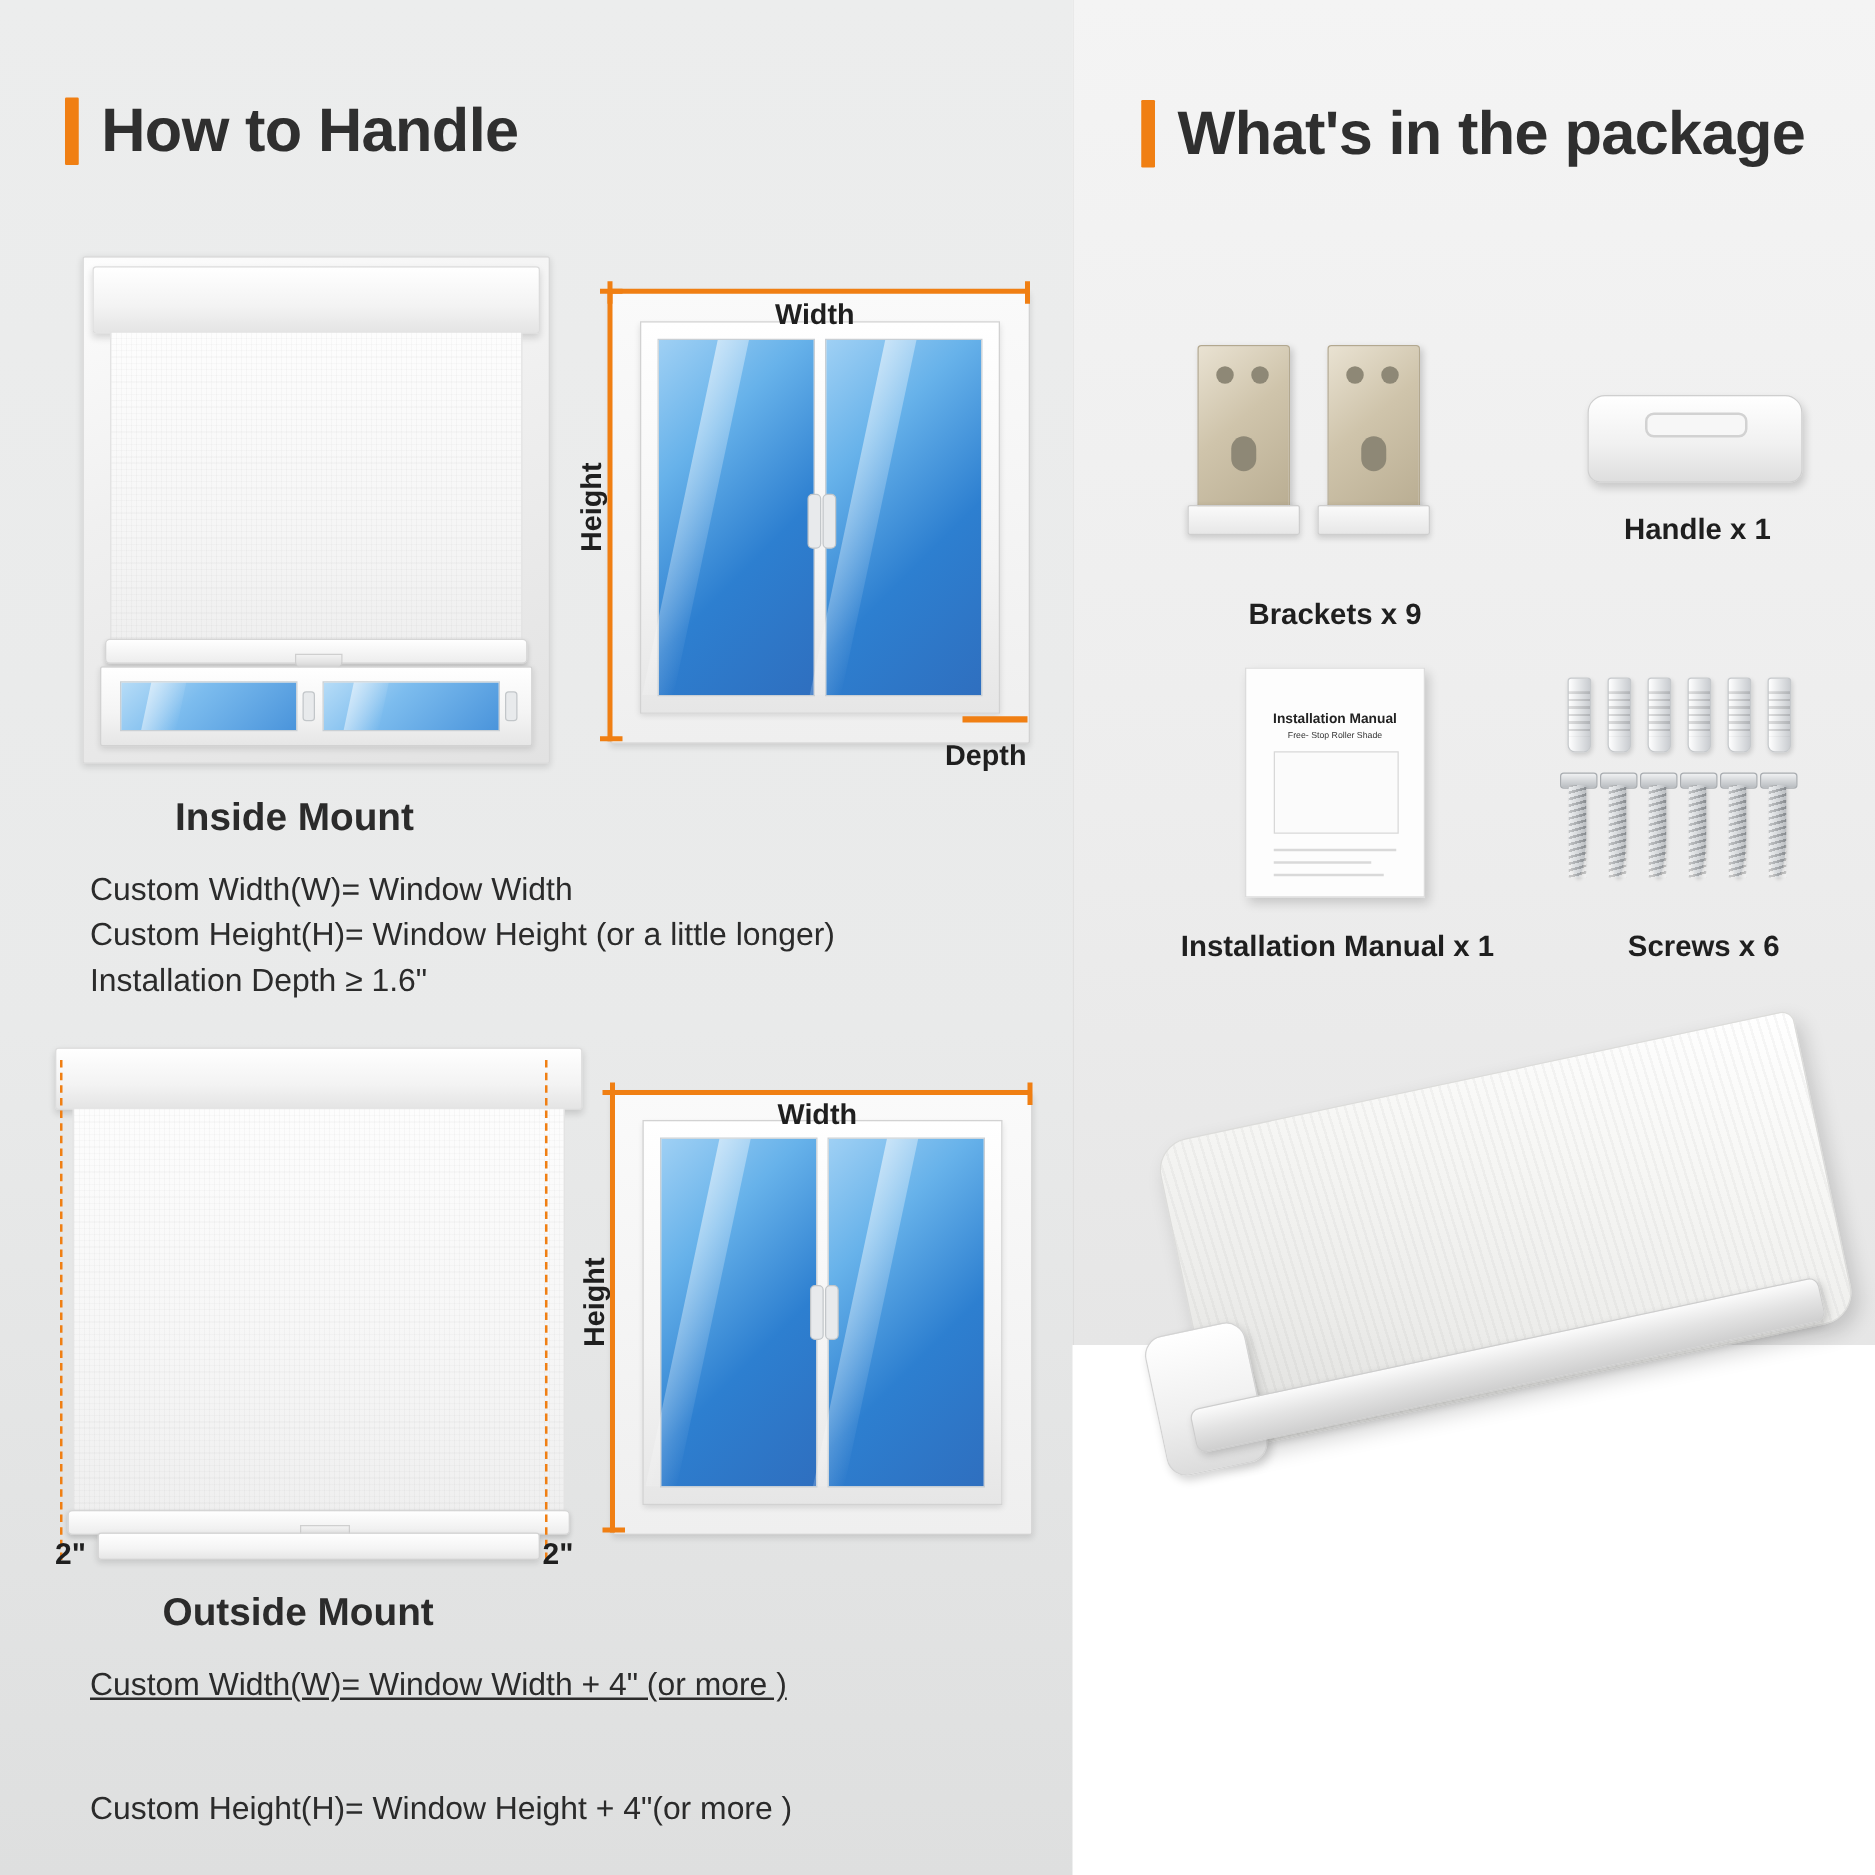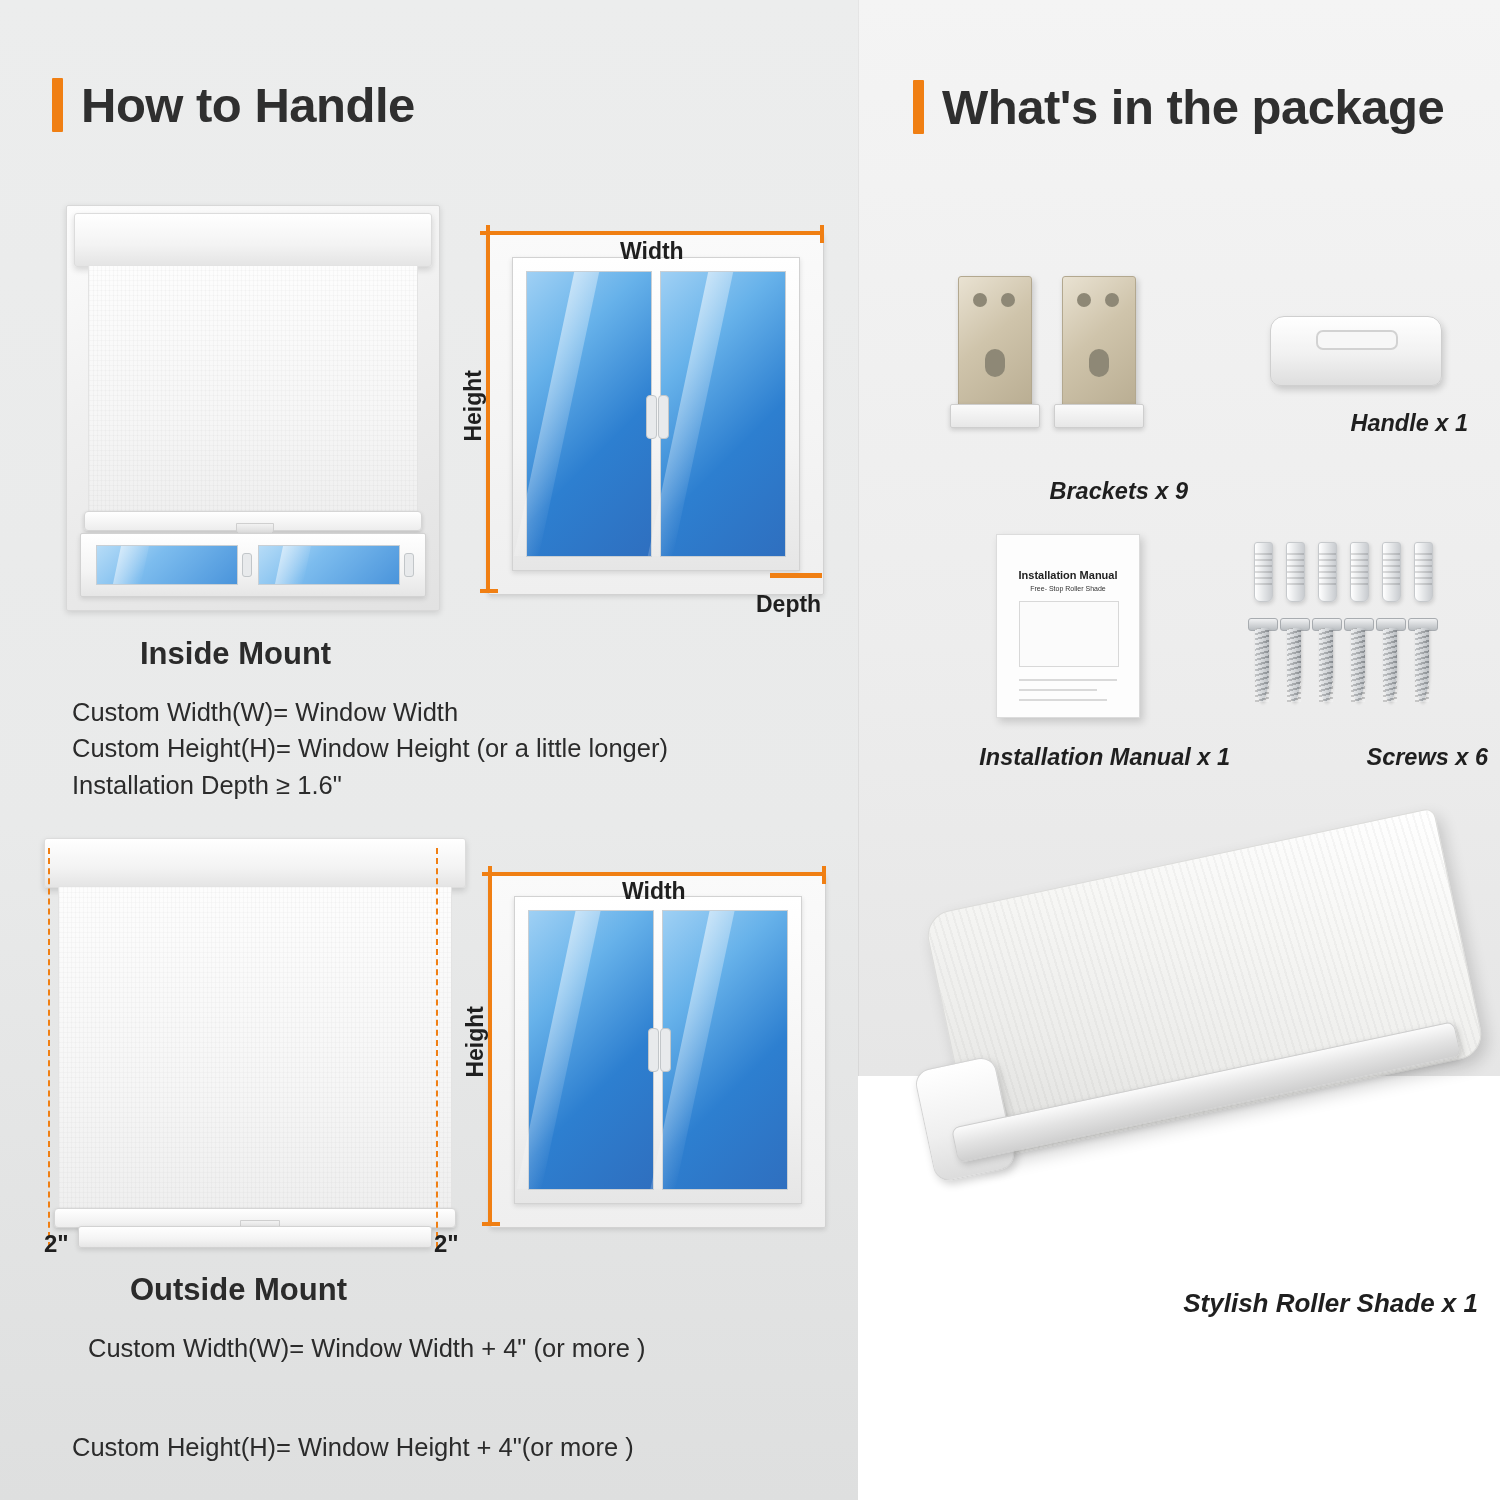--- a/index.html
+++ b/index.html
@@ -107,22 +107,22 @@
   }
   .measure-label.vert{
     writing-mode:vertical-rl;transform:rotate(180deg);
   }
   .orange-line{position:absolute;background:#f07f13;}
   .dash-v{position:absolute;border-left:2px dashed #f07f13;}
   .tick{position:absolute;background:#f07f13;}
 
   
   .part-label{
-    position:absolute;font-size:23.5px;font-weight:bold;font-style:italic;color:#1f1f1f;
-    text-align:right;white-space:nowrap;
+    position:absolute;font-size:23.5px;font-weight:bold;color:#1f1f1f;
+    text-align:center;white-space:nowrap;
   }
   .bracket{
     position:absolute;
     background:linear-gradient(140deg,#e9e2d2,#cfc4ab 45%,#b9ad92);
     border:1px solid #b3a88f;border-radius:3px;
     box-shadow:2px 3px 6px rgba(0,0,0,.18);
   }
   .bracket .slot{
     position:absolute;background:#8e8876;border-radius:50%;
   }
@@ -303,21 +303,21 @@
       <div class="tick" style="left:350px;top:20px;width:4px;height:18px;"></div>
       <div class="orange-line" style="left:16px;top:28px;width:4px;height:352px;"></div>
       <div class="tick" style="left:10px;top:26px;width:18px;height:4px;"></div>
       <div class="tick" style="left:10px;top:376px;width:18px;height:4px;"></div>
 
       <div class="measure-label" style="left:150px;top:32px;">Width</div>
       <div class="measure-label vert" style="left:-10px;top:160px;">Height</div>
     </div>
 
     <div class="caption" style="left:130px;top:1272px;">Outside Mount</div>
-    <div class="bullet" style="left:88px;top:1334px;">Custom Width(W)= Window Width + 4" (or more )</div>
+    <div class="bullet" style="left:72px;top:1334px;text-decoration:underline;">Custom Width(W)= Window Width + 4" (or more )</div>
     <div class="bullet" style="left:72px;top:1433px;">Custom Height(H)= Window Height + 4"(or more )</div>
   </div>
 
   <div class="right">
     <div class="divider" style="left:0;"></div>
 
     <div class="section-title" style="left:55px;top:80px;">
       <div class="title-bar"></div>
       <div class="title-text">What's in the package</div>
     </div>
@@ -379,16 +379,15 @@
       <div class="screw-head" style="left:160px;top:76px;width:28px;height:11px;"></div>
       <div class="screw-shaft" style="left:167px;top:86px;width:14px;height:74px;"></div>
     </div>
     <div class="part-label" style="left:380px;top:744px;width:250px;">Screws  x 6</div>
 
     <div class="shade-roll" style="left:55px;top:900px;width:560px;height:350px;">
       <div class="shade-body" style="left:10px;top:16px;width:520px;height:250px;transform:rotate(-12deg);transform-origin:left top;"></div>
       <div class="shade-cap" style="left:0px;top:172px;width:80px;height:112px;transform:rotate(-12deg);transform-origin:left top;"></div>
       <div class="shade-rail" style="left:38px;top:228px;width:512px;height:34px;transform:rotate(-12deg);transform-origin:left top;"></div>
     </div>
-    <div class="part-label" style="left:60px;top:1288px;width:560px;font-size:26px;">Stylish Roller Shade x 1</div>
 
   </div>
 </div>
 
 </body></html>

